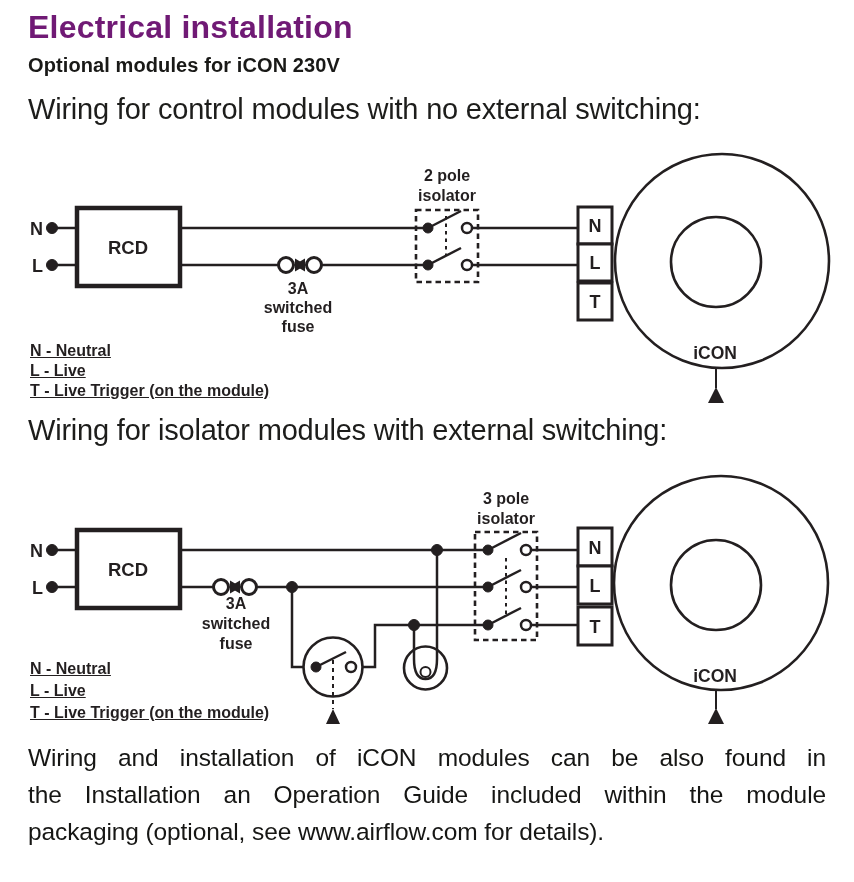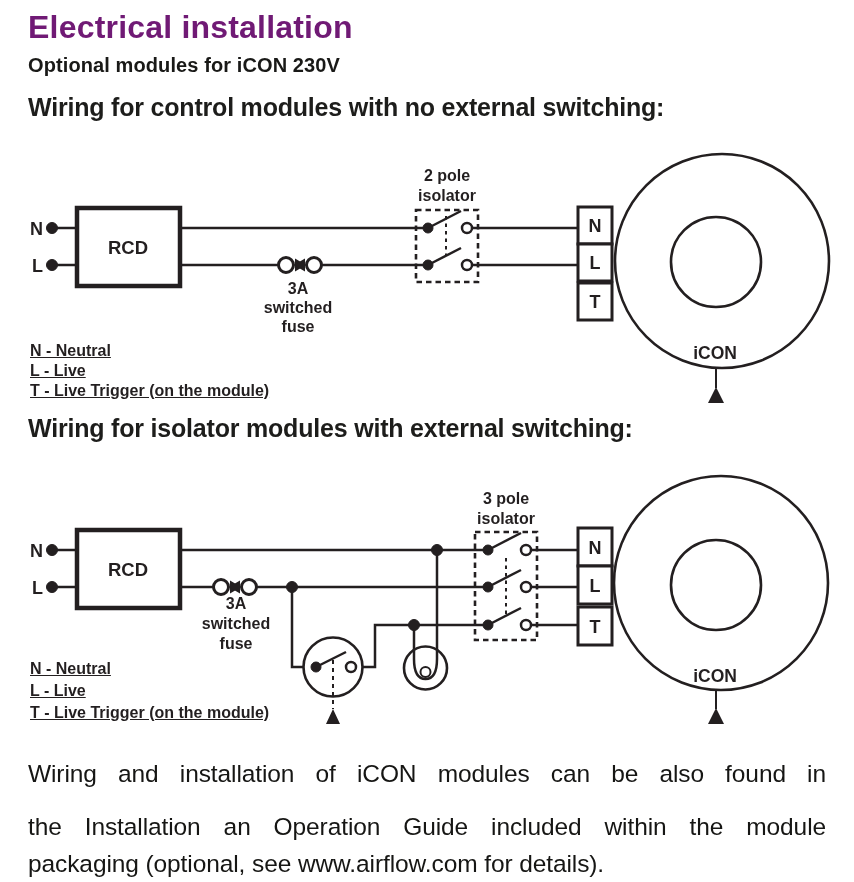--- a/index.html
+++ b/index.html
@@ -3,31 +3,31 @@
 <meta charset="utf-8">
 <style>
   html,body{margin:0;padding:0;background:#ffffff;}
   body{
     width:854px;height:882px;position:relative;overflow:hidden;
     font-family:"Liberation Sans", sans-serif;color:#231f20;
   }
   .abs{position:absolute;}
   .title{left:28px;top:9px;font-size:32px;font-weight:700;letter-spacing:0.2px;color:#701a75;white-space:nowrap;}
   .subtitle{left:28px;top:54px;font-size:20px;font-weight:700;letter-spacing:0.1px;color:#191917;white-space:nowrap;}
-  .intro{font-size:25px;font-weight:700;color:#1d1d1b;white-space:nowrap;letter-spacing:-0.2px;}
+  .intro{font-size:29px;font-weight:400;color:#1d1d1b;white-space:nowrap;letter-spacing:-0.2px;}
   .intro1{left:28px;top:93px;}
   .intro2{left:28px;top:414px;}
   .legend{left:30px;font-size:16px;font-weight:700;color:#231f20;text-decoration:underline;}
   .legend div{height:20px;line-height:20px;white-space:nowrap;}
   .legend1{top:341px;}
   .legend2{top:658px;}
   .legend2 div{height:22px;line-height:22px;}
   .footer{left:28px;top:739px;width:798px;font-size:24.5px;color:#161614;letter-spacing:-0.1px;}
   .footer .line{line-height:37px;height:37px;white-space:normal;}
-  .footer .just{text-align:justify;text-align-last:justify;margin-top:16px;}
+  .footer .just{text-align:justify;text-align-last:justify;}
   svg text{fill:#231f20;font-family:"Liberation Sans", sans-serif;font-weight:700;}
   svg .lbl{font-size:16px;}
   svg .rcd{font-size:18.5px;}
   svg .term{font-size:18px;}
   svg .sup{font-size:18px;}
   svg .fan{font-size:17.5px;}
   svg line, svg path, svg rect, svg circle, svg polyline{stroke:#231f20;}
 </style>
 </head>
 <body>

